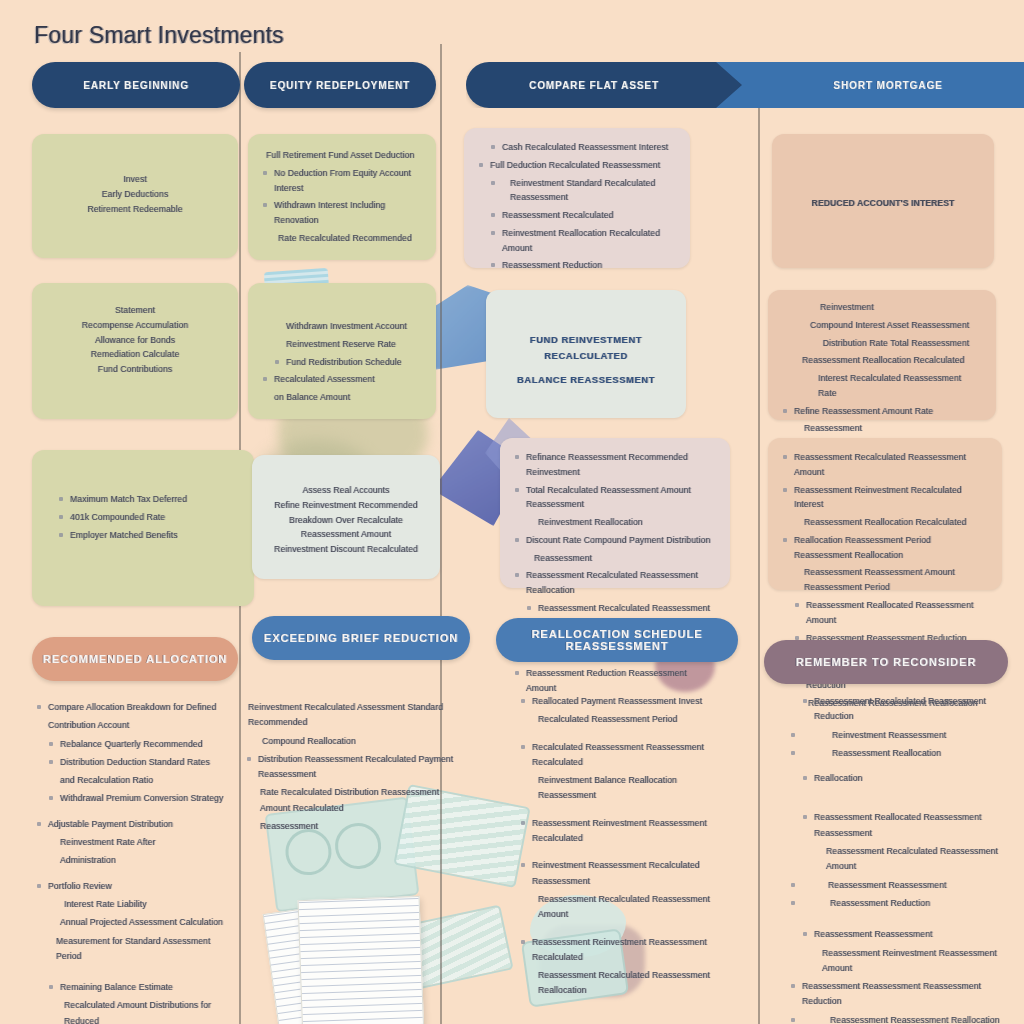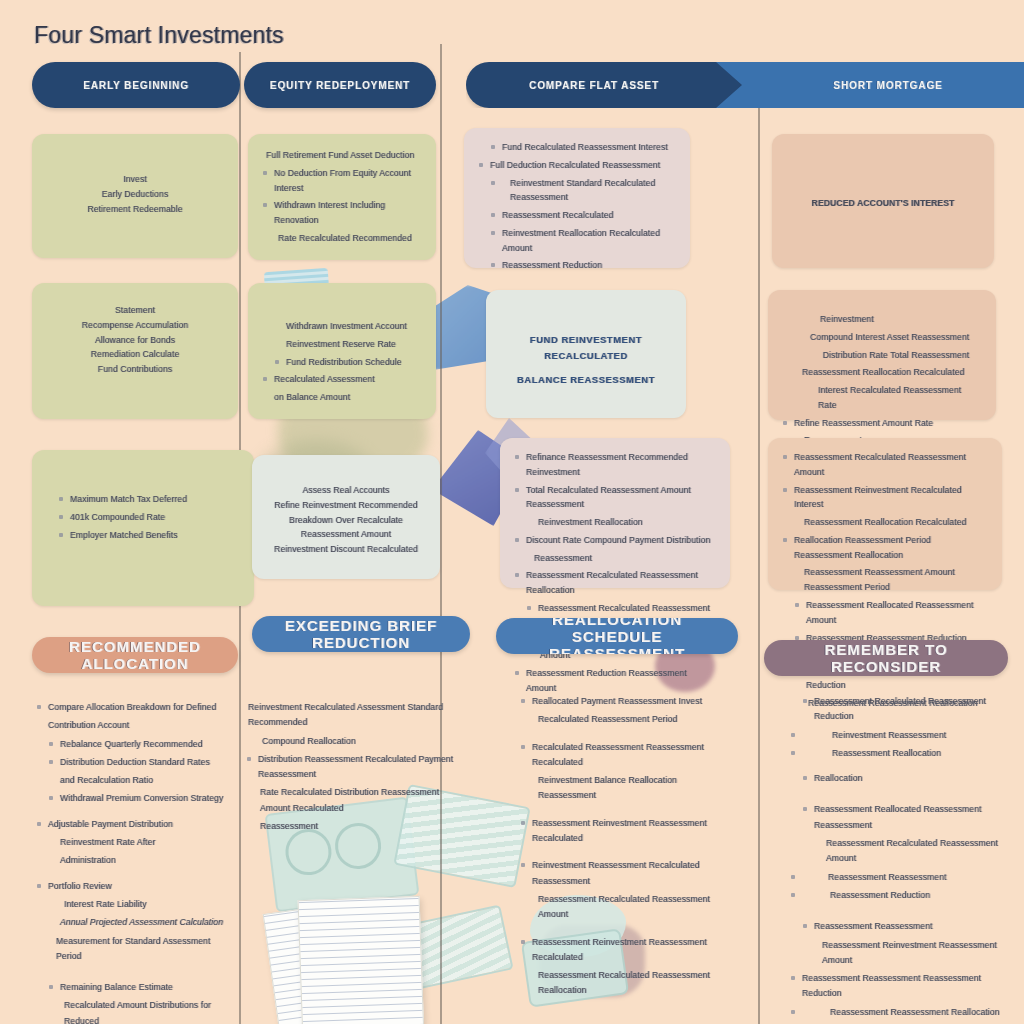--- a/index.html
+++ b/index.html
@@ -192,24 +192,24 @@
   ul.blist li::before{
     content:"";position:absolute;left:1px;top:5px;
     width:4px;height:4px;background:#8a8d9c;border-radius:1px;opacity:.75;
   }
   ul.blist li.sub{padding-left:24px;}
   ul.blist li.sub::before{left:13px;}
   ul.blist li.nodot::before{display:none;}
 
   
   .sbanner{
-    position:absolute;height:36px;
+    position:absolute;height:44px;
     display:flex;align-items:center;justify-content:center;
     border-radius:22px;color:#f6f4f3;
-    font-size:15px;font-weight:bold;letter-spacing:1px;text-align:center;
+    font-size:11px;font-weight:bold;letter-spacing:1px;text-align:center;
     box-shadow:0 2px 4px rgba(0,0,0,.15);
     text-shadow:1px 0 0 rgba(255,255,255,.35), -.8px .4px 0 rgba(40,50,80,.45);
     overflow:hidden;padding:0 10px;box-sizing:border-box;
   }
   .sb-coral{background:#dda084;}
   .sb-blue{background:#4a7cb4;}
   .sb-mauve{background:#8d7381;}
 
   
   .block{position:absolute;font-size:8.6px;line-height:1.78;}
@@ -279,21 +279,21 @@
       <li class="nodot">Contribution Account</li>
       <li class="sub">Rebalance Quarterly Recommended</li>
       <li class="sub">Distribution Deduction Standard Rates</li>
       <li class="sub nodot">and Recalculation Ratio</li>
       <li class="sub">Withdrawal Premium Conversion Strategy</li>
       <li style="margin-top:10px;">Adjustable Payment Distribution</li>
       <li class="nodot" style="padding-left:24px;">Reinvestment Rate After</li>
       <li class="nodot" style="padding-left:24px;">Administration</li>
       <li style="margin-top:10px;">Portfolio Review</li>
       <li class="nodot" style="padding-left:28px;">Interest Rate Liability</li>
-      <li class="nodot" style="padding-left:24px;font-style:italic;">Annual Projected Assessment Calculation</li>
+      <li class="nodot" style="padding-left:24px;">Annual Projected Assessment Calculation</li>
       <li class="nodot" style="padding-left:20px;">Measurement for Standard Assessment Period</li>
       <li class="sub" style="margin-top:16px;">Remaining Balance Estimate</li>
       <li class="nodot" style="padding-left:28px;">Recalculated Amount Distributions for Reduced</li>
 
     </ul>
   </div>
 
   <div class="card olive blurtext" style="left:248px;top:134px;width:188px;height:126px;padding-top:14px;">
     <ul class="blist">
       <li class="nodot" style="padding-left:4px;">Full Retirement Fund Asset Deduction</li>
@@ -327,21 +327,21 @@
       <li class="nodot" style="padding-left:2px;">Reinvestment Recalculated Assessment Standard Recommended</li>
       <li class="nodot" style="padding-left:16px;">Compound Reallocation</li>
       <li>Distribution Reassessment Recalculated Payment Reassessment</li>
       <li class="nodot" style="padding-left:14px;">Rate Recalculated Distribution Reassessment Amount Recalculated</li>
       <li class="nodot" style="padding-left:14px;">Reassessment</li>
     </ul>
   </div>
 
   <div class="card pink blurtext" style="left:464px;top:128px;width:226px;height:140px;padding-top:12px;">
     <ul class="blist">
-      <li class="sub">Fund Recalculated Reassessment Interest</li>
+      <li class="sub">Cash Recalculated Reassessment Interest</li>
       <li>Full Deduction Recalculated Reassessment</li>
       <li class="sub" style="padding-left:32px;">Reinvestment Standard Recalculated Reassessment</li>
       <li class="sub">Reassessment Recalculated</li>
       <li class="sub">Reinvestment Reallocation Recalculated Amount</li>
       <li class="sub">Reassessment Reduction</li>
     </ul>
   </div>
 
   <div class="card sage center blurtext" style="left:486px;top:290px;width:200px;height:128px;padding-top:42px;
               color:#33527e;font-weight:bold;font-size:9.4px;letter-spacing:.6px;">
@@ -376,21 +376,21 @@
       <li class="nodot" style="padding-left:18px;">Reassessment Recalculated Reassessment Amount</li>
       <li style="margin-top:12px;">Reassessment Reinvestment Reassessment Recalculated</li>
       <li class="nodot" style="padding-left:18px;">Reassessment Recalculated Reassessment Reallocation</li>
     </ul>
   </div>
 
   <div class="card tan center blurtext" style="left:772px;top:134px;width:222px;height:134px;padding-top:62px;font-weight:bold;">
     <div>REDUCED ACCOUNT'S INTEREST</div>
   </div>
 
-  <div class="card tan blurtext" style="left:768px;top:290px;width:228px;height:130px;padding-top:22px;">
+  <div class="card tan blurtext" style="left:768px;top:290px;width:228px;height:130px;padding-top:10px;">
     <ul class="blist">
       <li class="nodot" style="padding-left:38px;">Reinvestment</li>
       <li class="nodot" style="padding-left:28px;">Compound Interest Asset Reassessment</li>
       <li class="nodot" style="padding-left:28px;text-align:center;">Distribution Rate Total Reassessment</li>
       <li class="nodot" style="padding-left:20px;">Reassessment Reallocation Recalculated</li>
       <li class="nodot" style="padding-left:36px;">Interest Recalculated Reassessment Rate</li>
       <li style="padding-left:12px;">Refine Reassessment Amount Rate</li>
       <li class="nodot" style="padding-left:22px;">Reassessment</li>
     </ul>
   </div>
@@ -410,21 +410,21 @@
   </div>
 
   <div class="sbanner sb-mauve" style="left:764px;top:640px;width:244px;">REMEMBER TO RECONSIDER</div>
 
   <div class="block blurtext" style="left:790px;top:694px;width:216px;">
     <ul class="blist">
       <li class="sub">Reassessment Recalculated Reassessment Reduction</li>
       <li style="padding-left:42px;">Reinvestment Reassessment</li>
       <li style="padding-left:42px;">Reassessment Reallocation</li>
       <li class="sub" style="margin-top:10px;">Reallocation</li>
-      <li class="sub" style="margin-top:16px;">Reassessment Reallocated Reassessment Reassessment</li>
+      <li class="sub" style="margin-top:24px;">Reassessment Reallocated Reassessment Reassessment</li>
       <li class="nodot" style="padding-left:36px;">Reassessment Recalculated Reassessment Amount</li>
       <li style="padding-left:38px;">Reassessment Reassessment</li>
       <li style="padding-left:40px;">Reassessment Reduction</li>
       <li class="sub" style="margin-top:16px;">Reassessment Reassessment</li>
       <li class="nodot" style="padding-left:32px;">Reassessment Reinvestment Reassessment Amount</li>
       <li>Reassessment Reassessment Reassessment Reduction</li>
       <li style="padding-left:40px;">Reassessment Reassessment Reallocation</li>
       <li style="padding-left:36px;">Reassessment Reassessment Reassessment</li>
 
     </ul>

